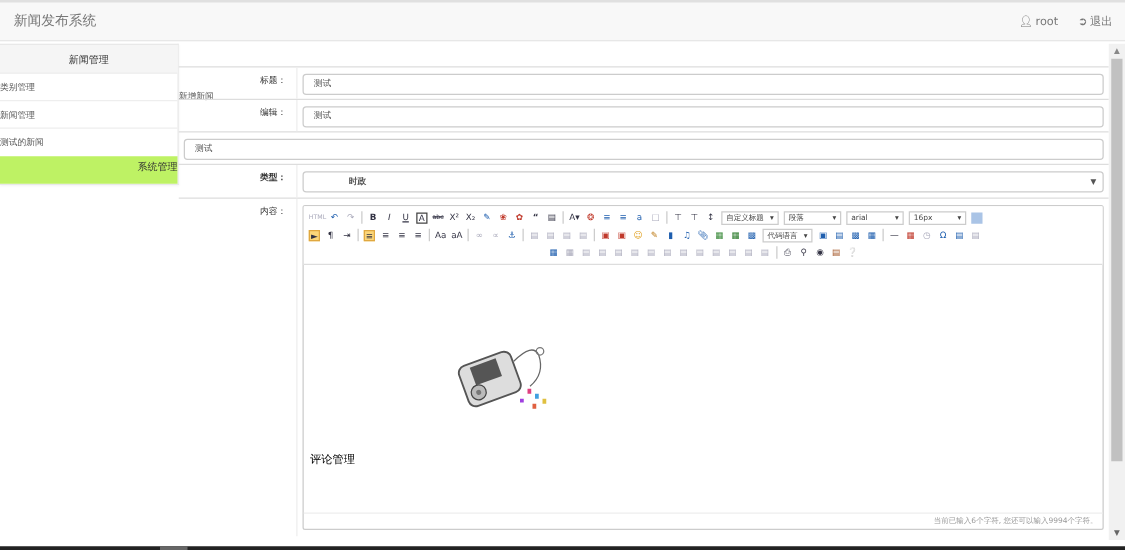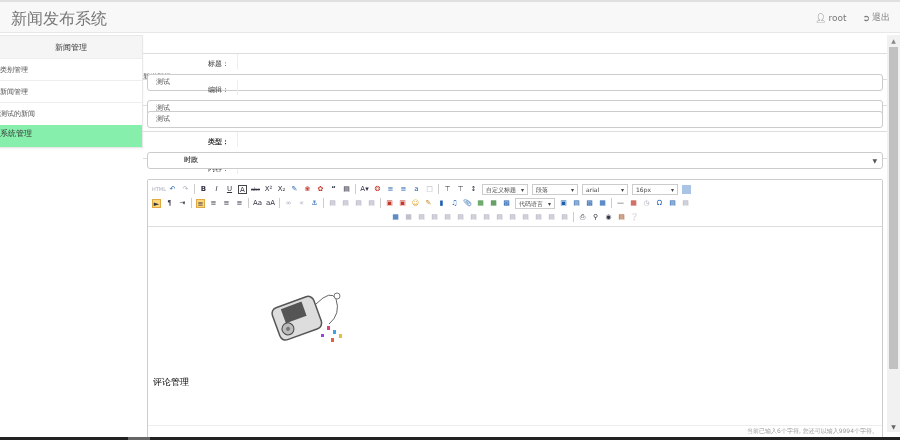--- a/index.html
+++ b/index.html
@@ -1,31 +1,31 @@
 <!DOCTYPE html>
 <html><head>
 <meta charset="utf-8">
 <style>
   * { box-sizing: border-box; margin: 0; padding: 0; }
   html, body { width: 900px; height: 440px; overflow: hidden; background: #fff; font-family: "DejaVu Sans", sans-serif; color: #333; }
   .topbar { position: absolute; left: 0; top: 0; width: 900px; height: 33px; background: #f8f8f8; border-top: 2px solid #e0e0e0; border-bottom: 1px solid #e7e7e7; }
-  .brand { position: absolute; left: 11px; top: 7px; font-size: 16px; color: #777; }
+  .brand { position: absolute; left: 11px; top: 7px; font-size: 11px; color: #777; }
   .topright { position: absolute; right: 10px; top: 9px; font-size: 9px; color: #777; display: flex; gap: 16px; }
   .topright span.item { display: flex; align-items: center; gap: 2px; }
   .ico { display: inline-block; font-size: 9px; color: #777; }
 
   .sidebar { position: absolute; left: 0; top: 35px; width: 143px; background: #fff; border: 1px solid #e8e8e8; border-left: none; box-shadow: 0 1px 2px rgba(0,0,0,.05); }
   .side-head { height: 23px; background: #f5f5f5; text-align: center; font-size: 8px; line-height: 23px; color: #333; border-bottom: 1px solid #eee; }
   .side-item { height: 22px; text-align: left; font-size: 7px; line-height: 22px; color: #555; border-bottom: 1px solid #eee; }
   .side-item.last { border-bottom: none; }
-  .side-head2 { height: 22px; background: #86efac; text-align: left; font-size: 8px; line-height: 18px; color: #333; }
+  .side-head2 { height: 22px; background: #bef264; text-align: right; font-size: 8px; line-height: 18px; color: #333; }
 
   .crumb { position: absolute; left: 143px; top: 40px; font-size: 7px; color: #555; margin-top: 32px; }
   .form { position: absolute; left: 143px; top: 53px; width: 744px; border-top: 1px solid #ddd; }
-  .row { display: flex; border-bottom: 1px solid #ddd; flex-direction: column; }
+  .row { display: flex; border-bottom: 1px solid #ddd; }
   .row .lab { width: 95px; text-align: right; padding-right: 8px; font-size: 7px; color: #333; padding-top: 5px; border-right: 1px solid #eee; }
   .row .val { flex: 1; padding: 5px 4px 4px 4px; }
   .inp { width: 100%; height: 17px; border: 1px solid #ccc; border-radius: 3px; font-size: 7px; padding-left: 8px; line-height: 15px; color: #555; background: #fff; }
   .sel { position: relative; padding-left: 36px; }
   .sel .arrow { position: absolute; right: 5px; top: 0; font-size: 6px; color: #555; }
 
   .editor { border: 1px solid #ccc; border-radius: 2px; height: 260px; position: relative; margin-bottom: 5px; }
   .toolbar { border-bottom: 1px solid #ddd; background: #fff; padding: 2px 4px; height: 47px; }
   .tbrow { display: flex; align-items: center; height: 14px; gap: 4px; font-size: 7px; color: #444; white-space: nowrap; }
   .tbrow.center { justify-content: center; }

